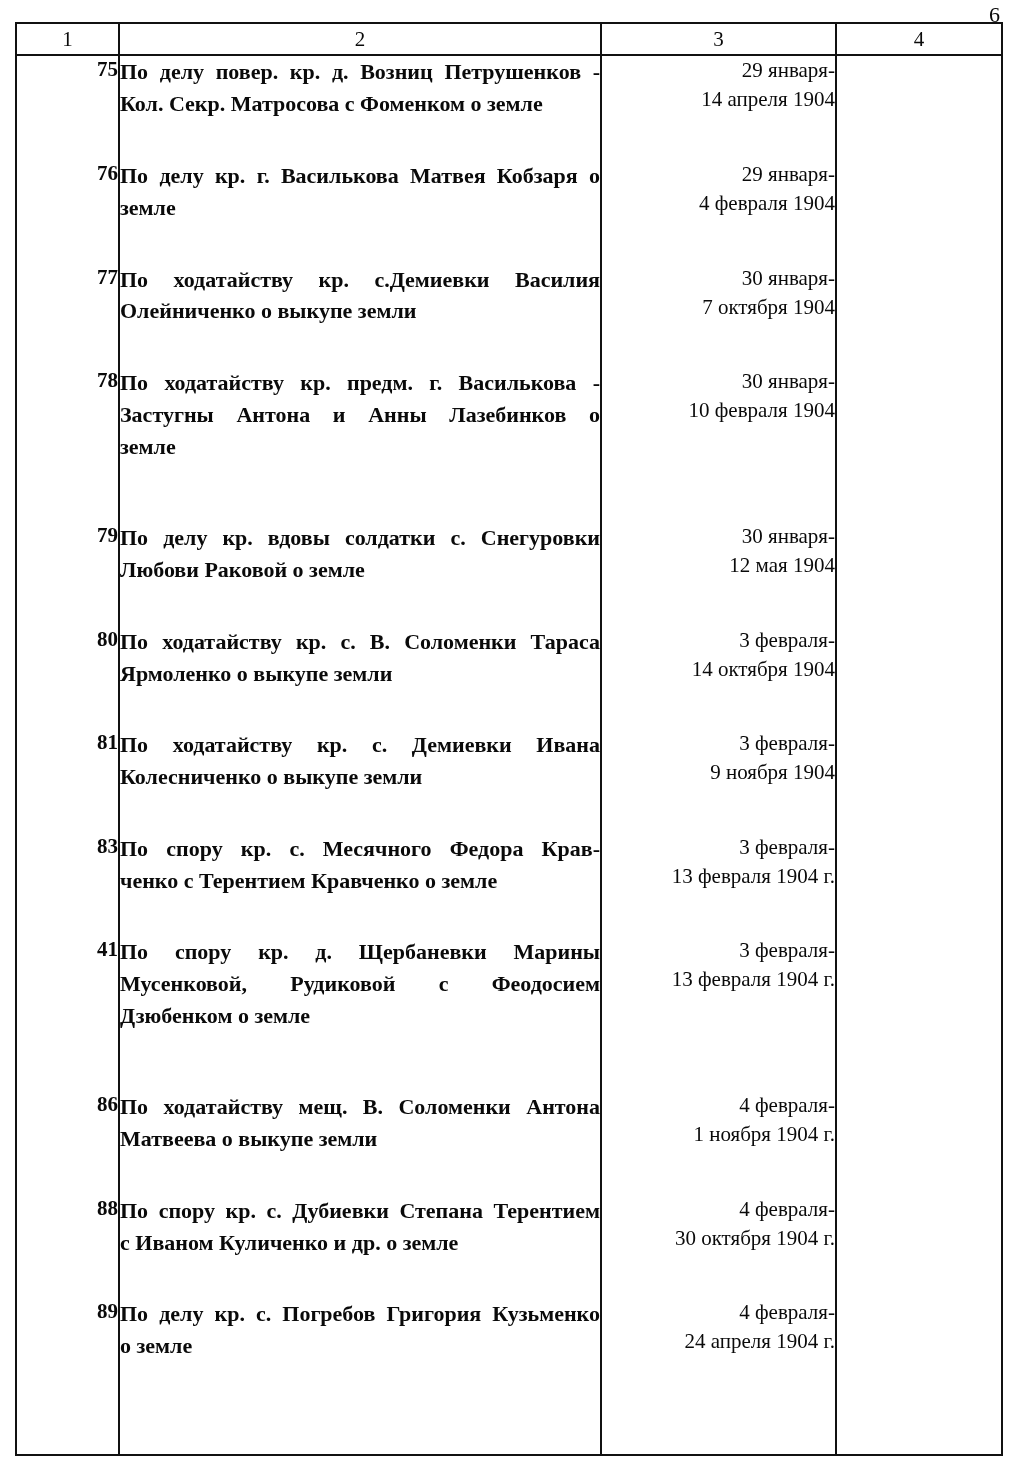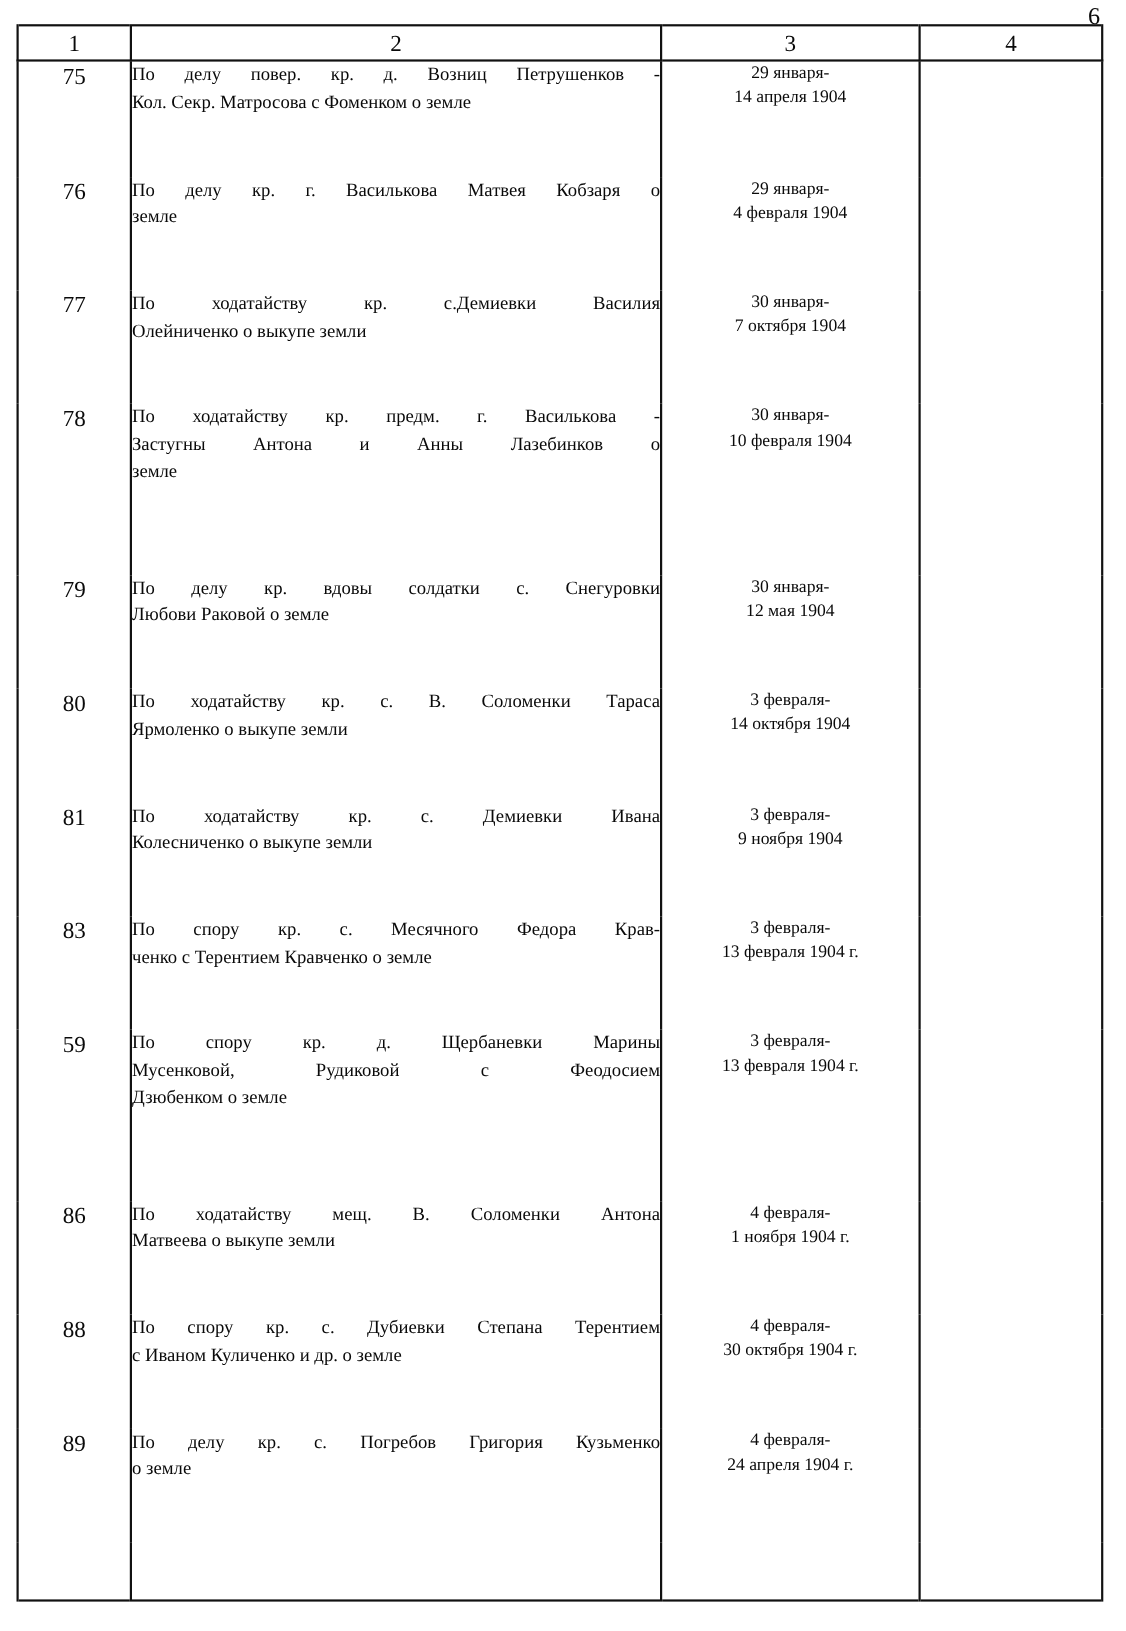--- a/index.html
+++ b/index.html
@@ -78,37 +78,38 @@
   }
 
   tbody td {
     border-left: 2px solid #111;
     border-right: 2px solid #111;
     border-bottom: none;
     border-top: none;
   }
 
   .cell-num {
-    text-align: center;
+    text-align: right;
     font-size: 21px;
-    font-weight: 400;
+    font-weight: 700;
     padding-top: 16px;
     line-height: 1.28;
   }
   .cell-desc {
     text-align: justify;
     text-align-last: left;
-    font-size: 17px;
+    font-size: 22px;
     line-height: 1.45;
     padding: 14px 11px 12px 14px;
     hyphens: none;
+    font-weight: bold;
   }
   .cell-date {
-    text-align: center;
-    font-size: 16px;
+    text-align: right;
+    font-size: 21px;
     line-height: 1.38;
     padding-top: 14px;
   }
   .cell-note {
     text-align: center;
     font-size: 21px;
     padding-top: 14px;
   }
 
   .desc-line { display: block; }
@@ -238,21 +239,21 @@
               <span class="desc-line just">По  спору   кр.  с.   Месячного  Федора  Крав-</span>
               <span class="desc-line">ченко с Терентием Кравченко о земле</span>
             </td>
             <td class="cell-date">
               <span class="desc-line">3 февраля-</span>
               <span class="desc-line">13 февраля 1904 г.</span>
             </td>
             <td class="cell-note"></td>
           </tr>
           <tr>
-            <td class="cell-num">59</td>
+            <td class="cell-num">41</td>
             <td class="cell-desc">
               <span class="desc-line just">По  спору     кр.  д.  Щербаневки  Марины</span>
               <span class="desc-line just">Мусенковой,    Рудиковой    с    Феодосием</span>
               <span class="desc-line">Дзюбенком о земле</span>
             </td>
             <td class="cell-date">
               <span class="desc-line">3 февраля-</span>
               <span class="desc-line">13 февраля 1904 г.</span>
             </td>
             <td class="cell-note"></td>

